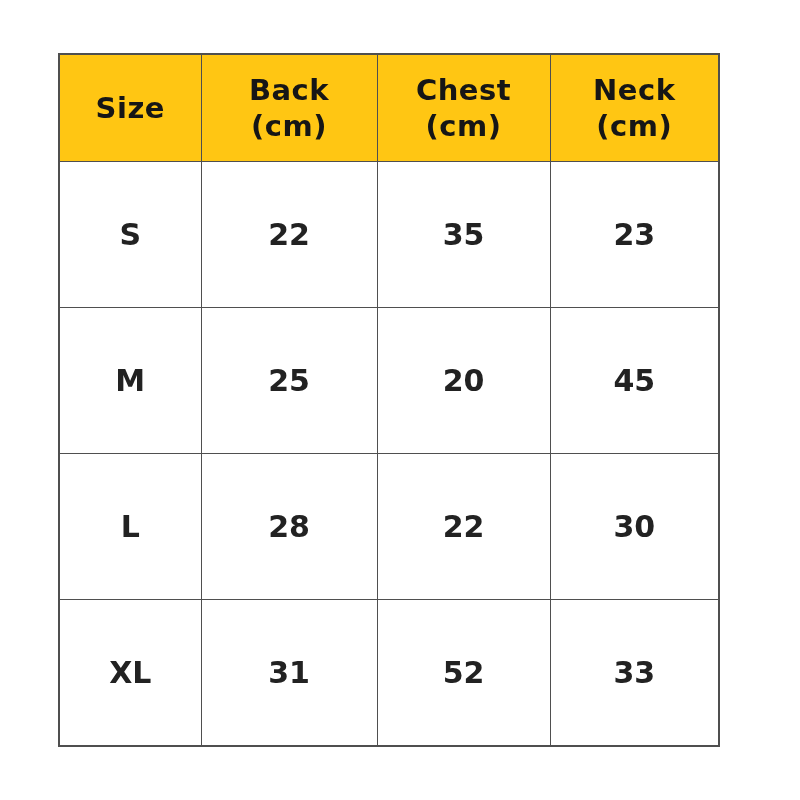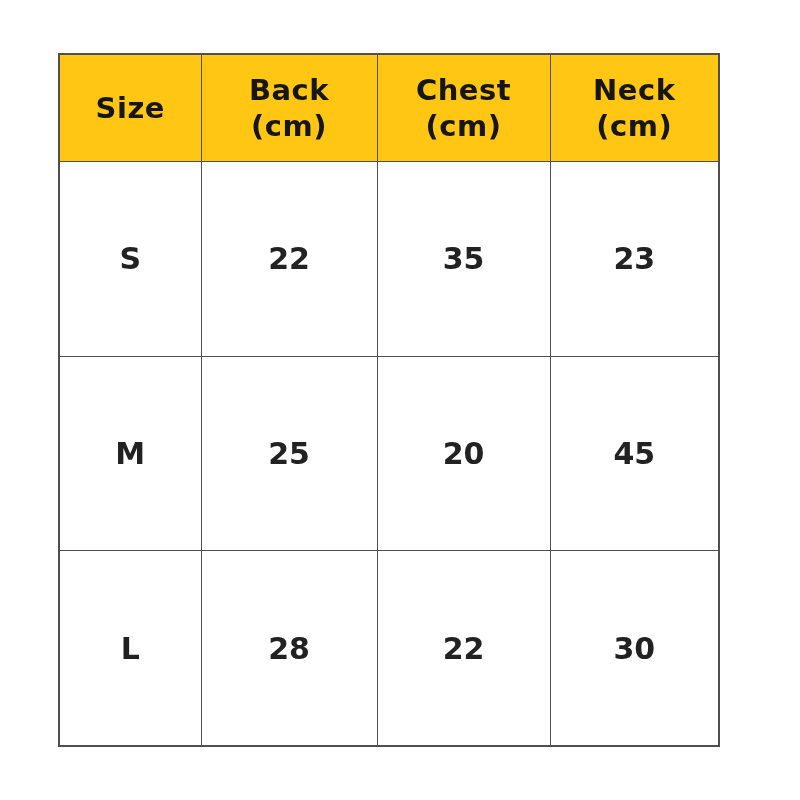--- a/index.html
+++ b/index.html
@@ -102,15 +102,21 @@
         <td>25</td>
         <td>20</td>
         <td>45</td>
       </tr>
       <tr>
         <td>L</td>
         <td>28</td>
         <td>22</td>
         <td>30</td>
       </tr>
+      <tr>
+        <td>XL</td>
+        <td>31</td>
+        <td>52</td>
+        <td>33</td>
+      </tr>
     </tbody>
   </table>
 </div>
 
 </body></html>

